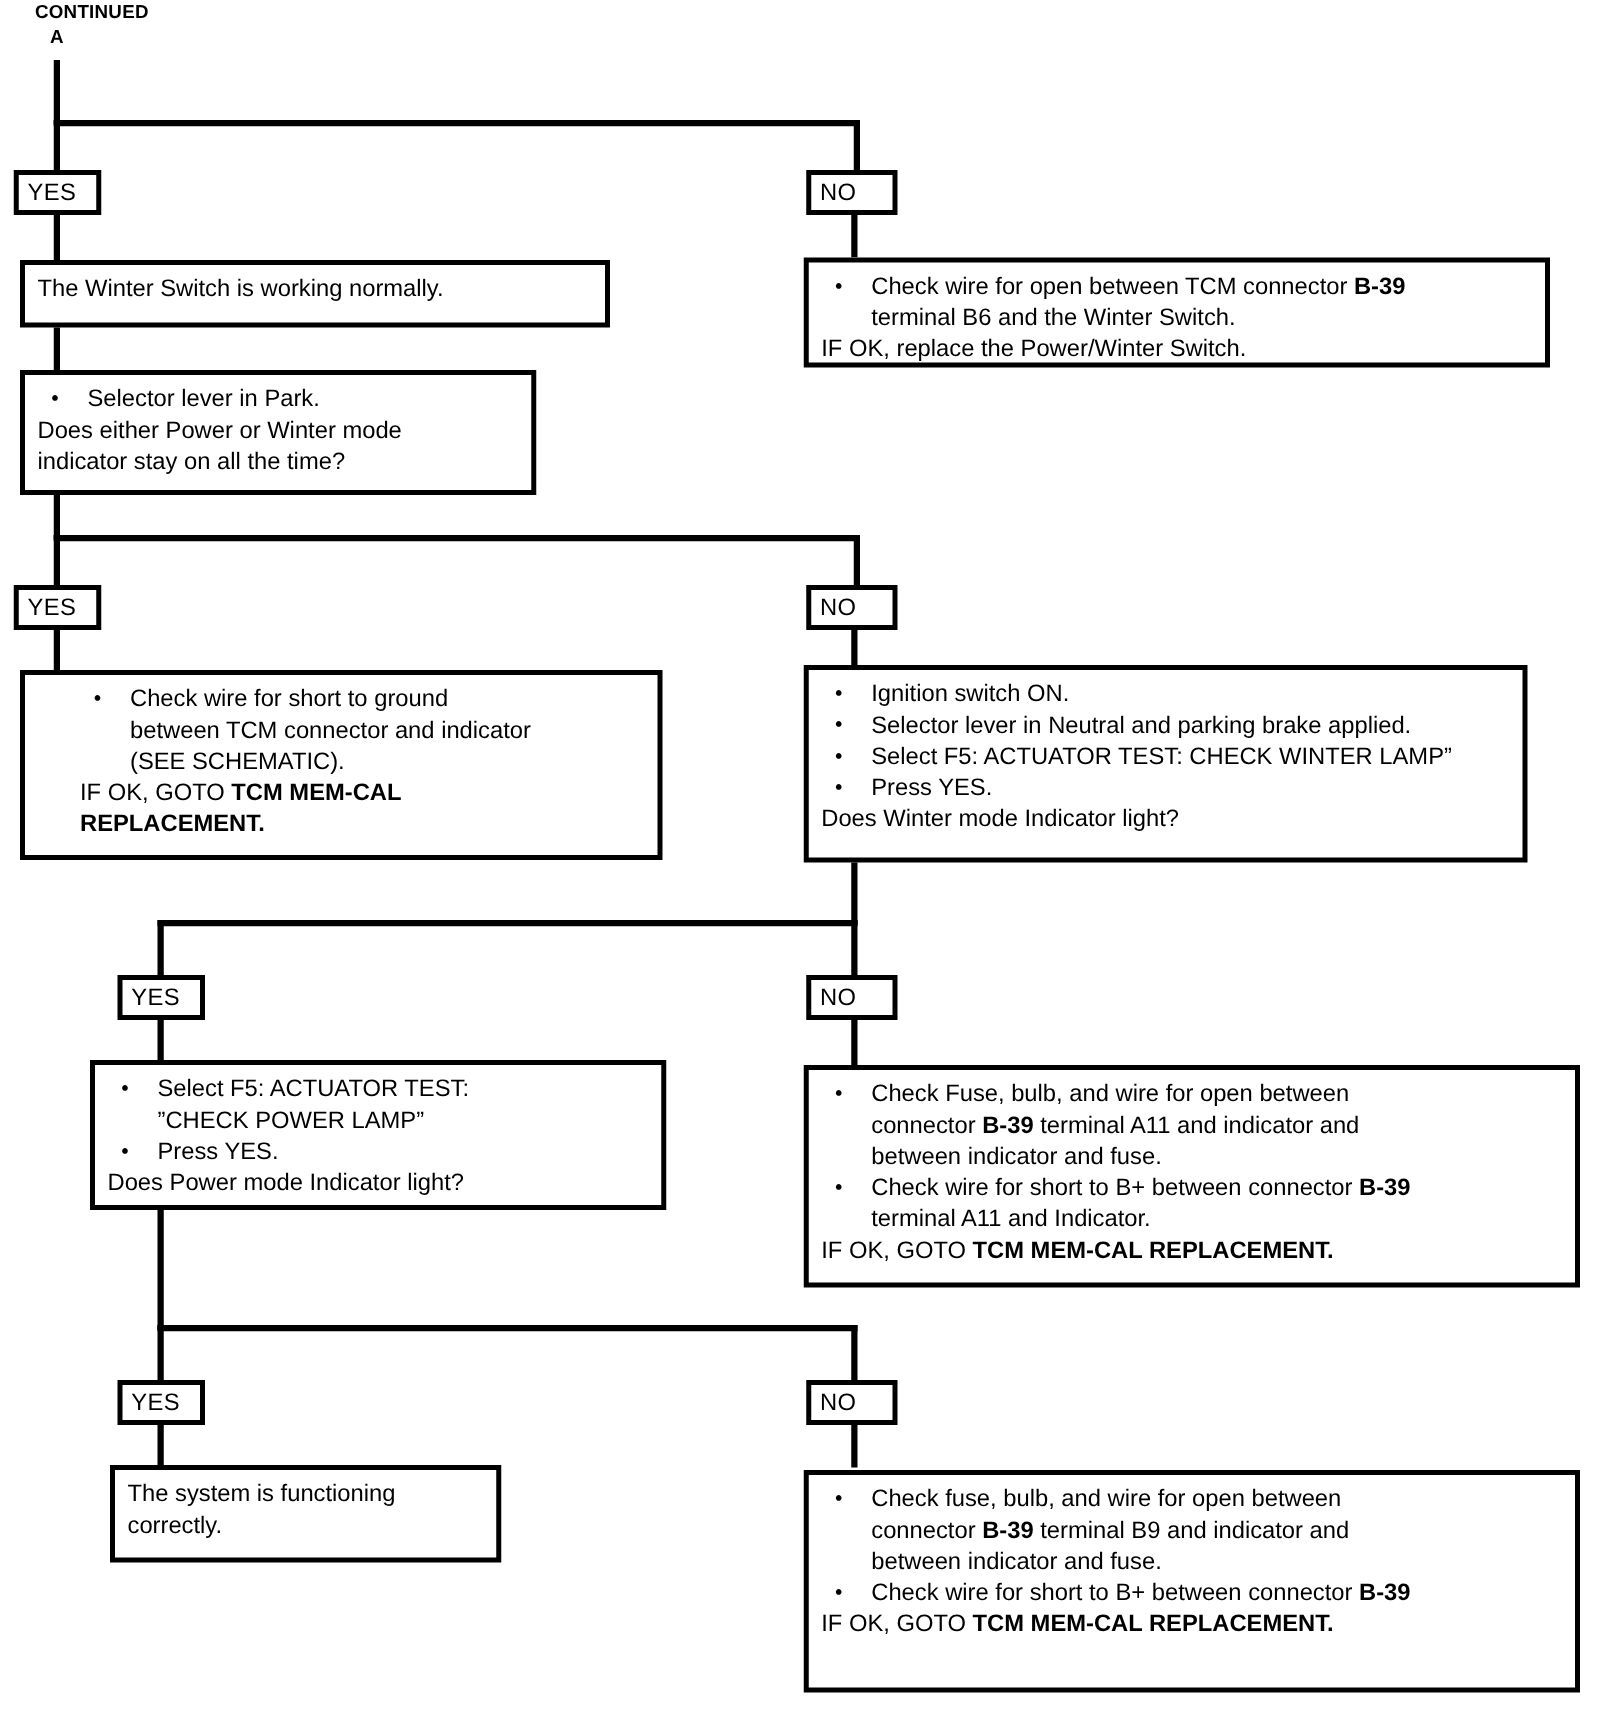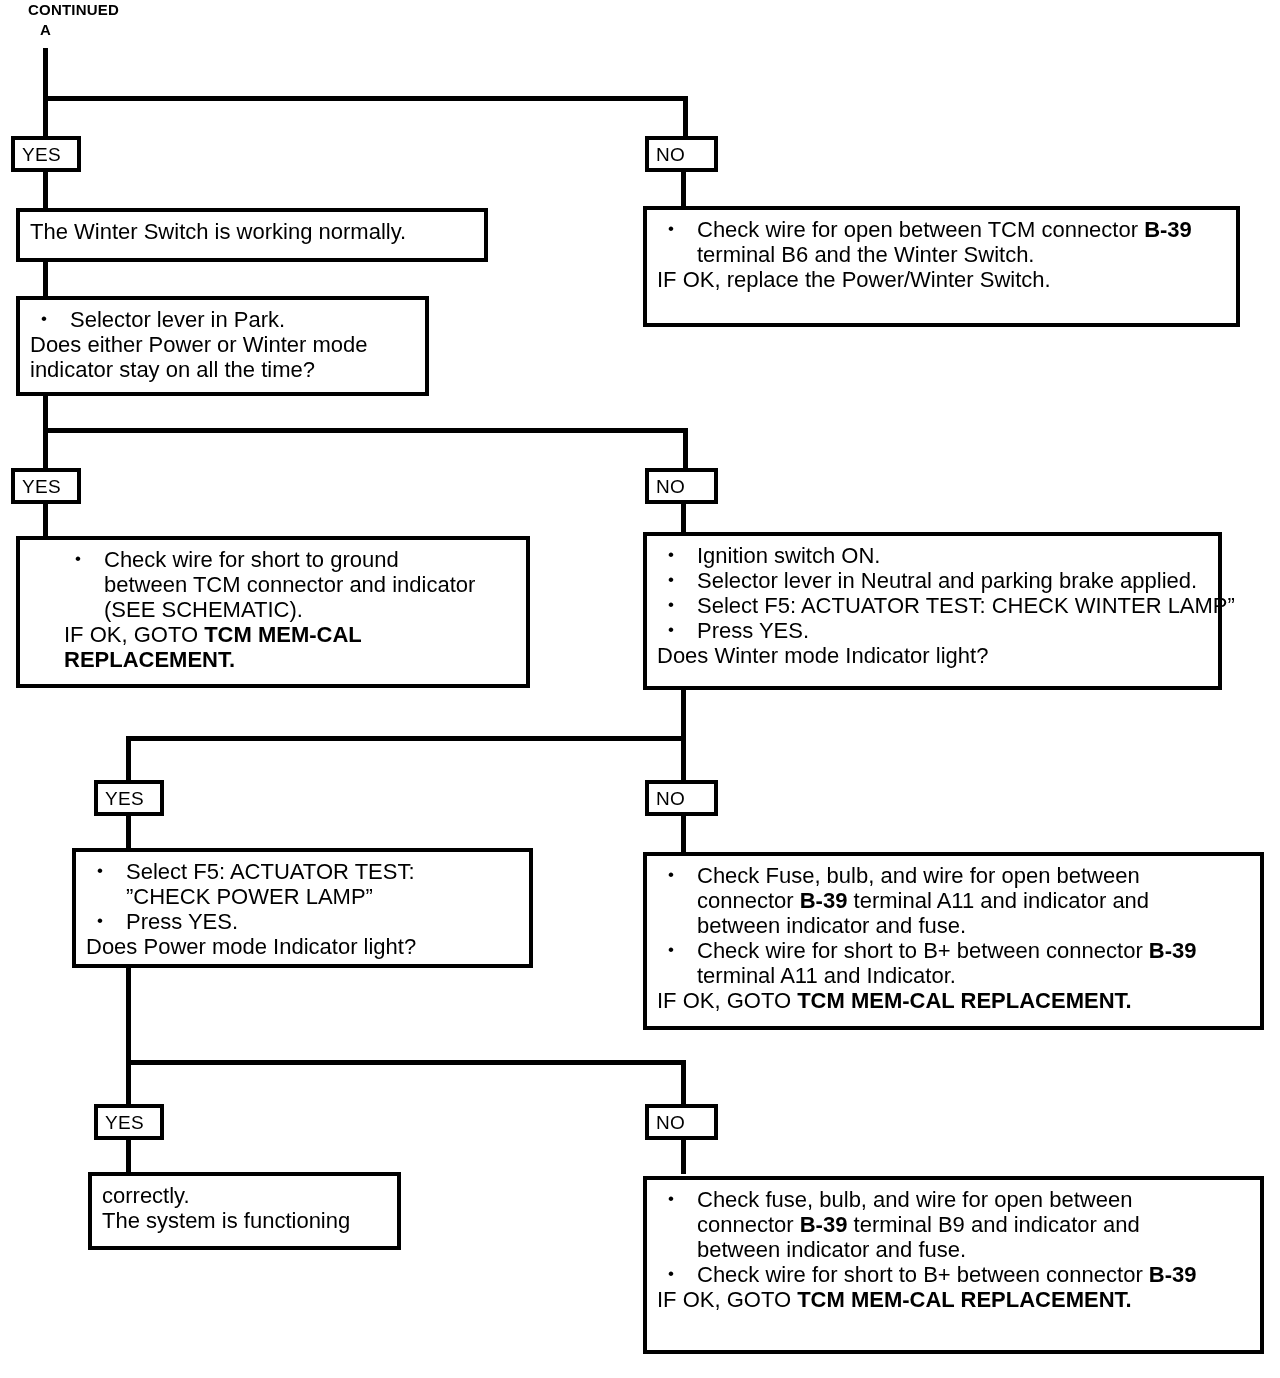--- a/index.html
+++ b/index.html
@@ -63,21 +63,21 @@
     letter-spacing: 0.3px;
     text-align: right;
   }
 
   
   .box {
     position: absolute;
     border: 4px solid #000;
     background: #fff;
     box-sizing: border-box;
-    font-size: 22px;
+    font-size: 19px;
     line-height: 25px;
     padding: 7px 8px 7px 10px;
   }
   .box .plain {
     margin: 0;
     white-space: nowrap;
   }
   .box ul {
     list-style: none;
     margin: 0;
@@ -122,21 +122,21 @@
     <span>NO</span>
   </div>
 
   <div class="vline" style="left:43px; top:172px; height:36px;"></div>
   <div class="vline" style="left:681px; top:172px; height:34px;"></div>
 
   <div class="box" style="left:16px; top:208px; width:472px; height:54px;">
     <p class="plain">The Winter Switch is working normally.</p>
   </div>
 
-  <div class="box" style="left:643px; top:206px; width:597px; height:121px;">
+  <div class="box" style="left:643px; top:206px; width:597px; height:88px;">
     <ul>
       <li>
         <span>Check wire for open between TCM connector <b>B-39</b></span>
         <span class="cont">terminal B6 and the Winter Switch.</span>
       </li>
     </ul>
     <p class="plain">IF OK, replace the Power/Winter Switch.</p>
   </div>
 
   <div class="vline" style="left:43px; top:262px; height:36px;"></div>
@@ -249,22 +249,22 @@
     <span>YES</span>
   </div>
   <div class="yn" style="left:645px; top:1104px; width:73px; height:36px;">
     <span>NO</span>
   </div>
 
   <div class="vline" style="left:126px; top:1140px; height:34px;"></div>
   <div class="vline" style="left:681px; top:1140px; height:34px;"></div>
 
   <div class="box" style="left:88px; top:1172px; width:313px; height:78px;">
+    <p class="plain">The system is functioning</p>
     <p class="plain">correctly.</p>
-    <p class="plain">The system is functioning</p>
   </div>
 
   <div class="box" style="left:643px; top:1176px; width:621px; height:178px;">
     <ul>
       <li>
         <span>Check fuse, bulb, and wire for open between</span>
         <span class="cont">connector <b>B-39</b> terminal B9 and indicator and</span>
         <span class="cont">between indicator and fuse.</span>
       </li>
       <li>

